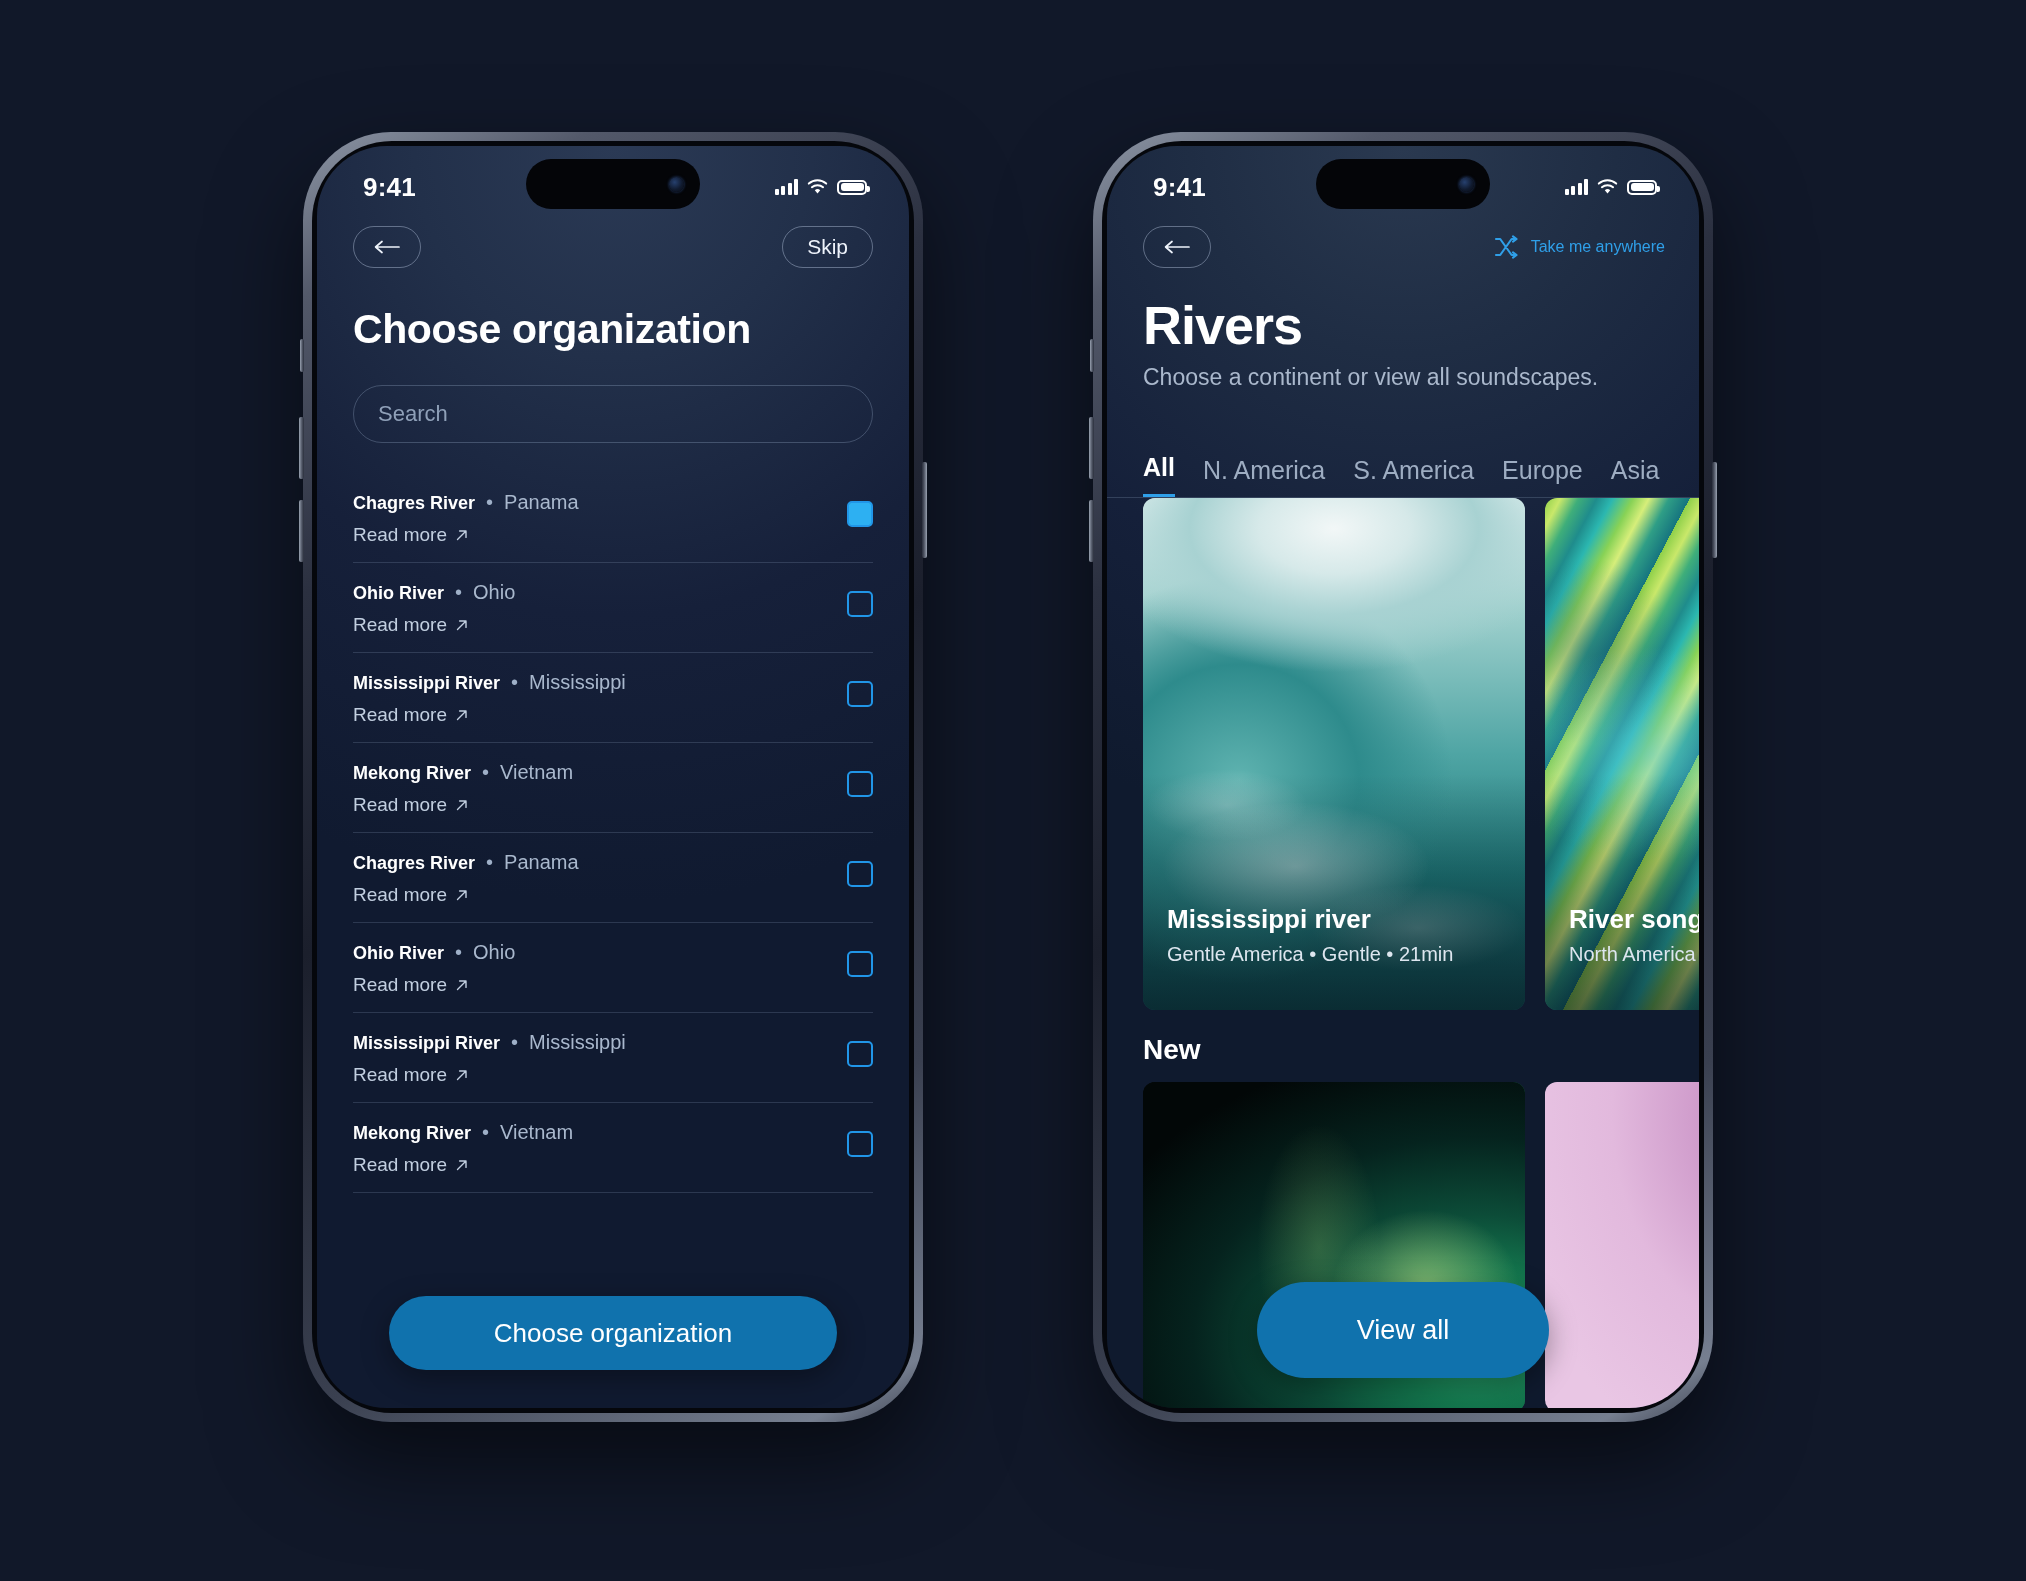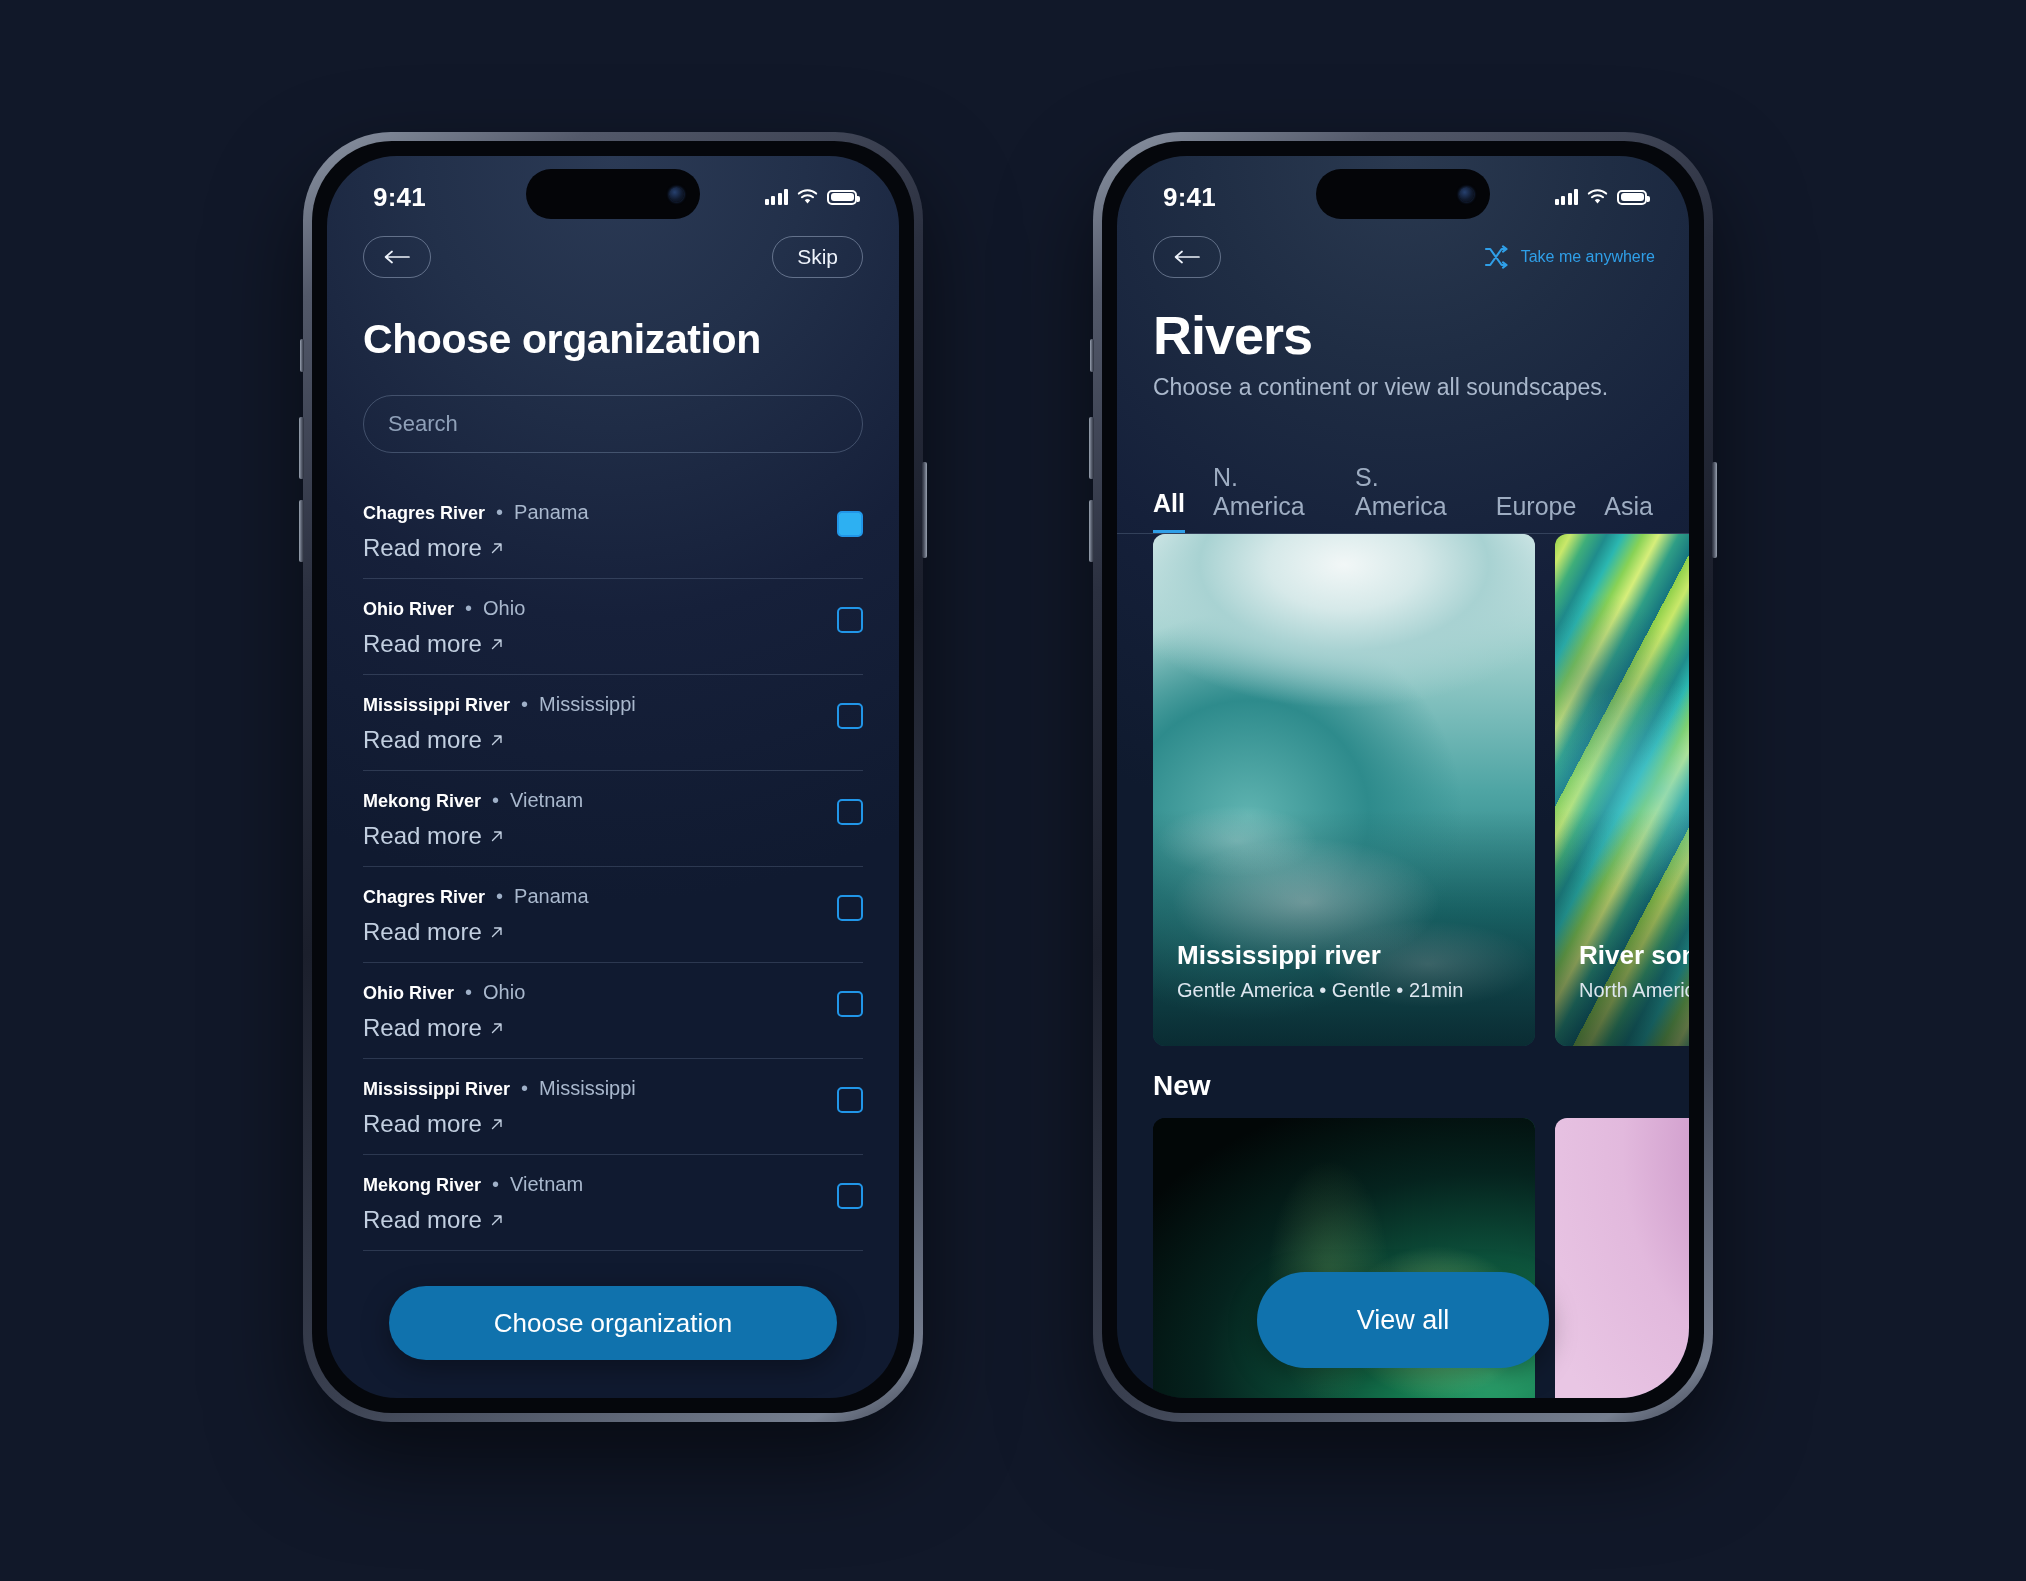--- a/index.html
+++ b/index.html
@@ -20,21 +20,21 @@
     padding: 9px;
     box-shadow: 0 40px 90px rgba(0,0,0,.55);
   }
   .phone.left  { left: 303px; top: 132px; }
   .phone.right { left: 1093px; top: 132px; }
 
   .bezel {
     width: 100%; height: 100%;
     border-radius: 80px;
     background: #05070c;
-    padding: 15px;
+    padding: 5px;
   }
   .screen {
     position: relative;
     width: 100%; height: 100%;
     border-radius: 70px;
     overflow: hidden;
     background:
       radial-gradient(120% 60% at 50% 0%, #2b3a55 0%, #22304a 28%, #16203a 62%, #101a30 100%);
   }
   .screen.right {
@@ -103,21 +103,21 @@
   }
 
   .list { margin-top: 30px; padding: 0 36px; }
   .row { padding: 18px 0 16px 0; border-bottom: 1px solid rgba(160,180,210,.20); display:flex; align-items:flex-start; }
   .row:first-child { border-top: 0; }
   .row-main { flex: 1; }
   .row-title-line { display:flex; align-items:baseline; gap: 11px; }
   .row-name { color:#ffffff; font-size:18px; font-weight:700; }
   .dot { color:#9fb0c8; font-size:20px; }
   .row-loc { color:#a9b8cd; font-size:20px; }
-  .readmore { display:flex; align-items:center; gap:8px; color:#c2cfe0; font-size:24px; margin-top: 10px; }
+  .readmore { display:flex; align-items:center; gap:8px; color:#c2cfe0; font-size:19px; margin-top: 10px; }
   .ext { width: 14px; height: 14px; }
   .cbox {
     width: 26px; height: 26px; border-radius: 5px;
     border: 2.2px solid #2196e8; margin-top: 10px; flex: 0 0 auto;
   }
   .cbox.checked { background:#21a7f0; box-shadow: inset 0 0 0 2.2px #0d2437; }
   .cbox.checked i { display:block; width:100%; height:100%; border-radius:2px; background:#2db0f2; }
 
   .cta {
     position:absolute; left: 50%; transform: translateX(-50%); bottom: 38px;

